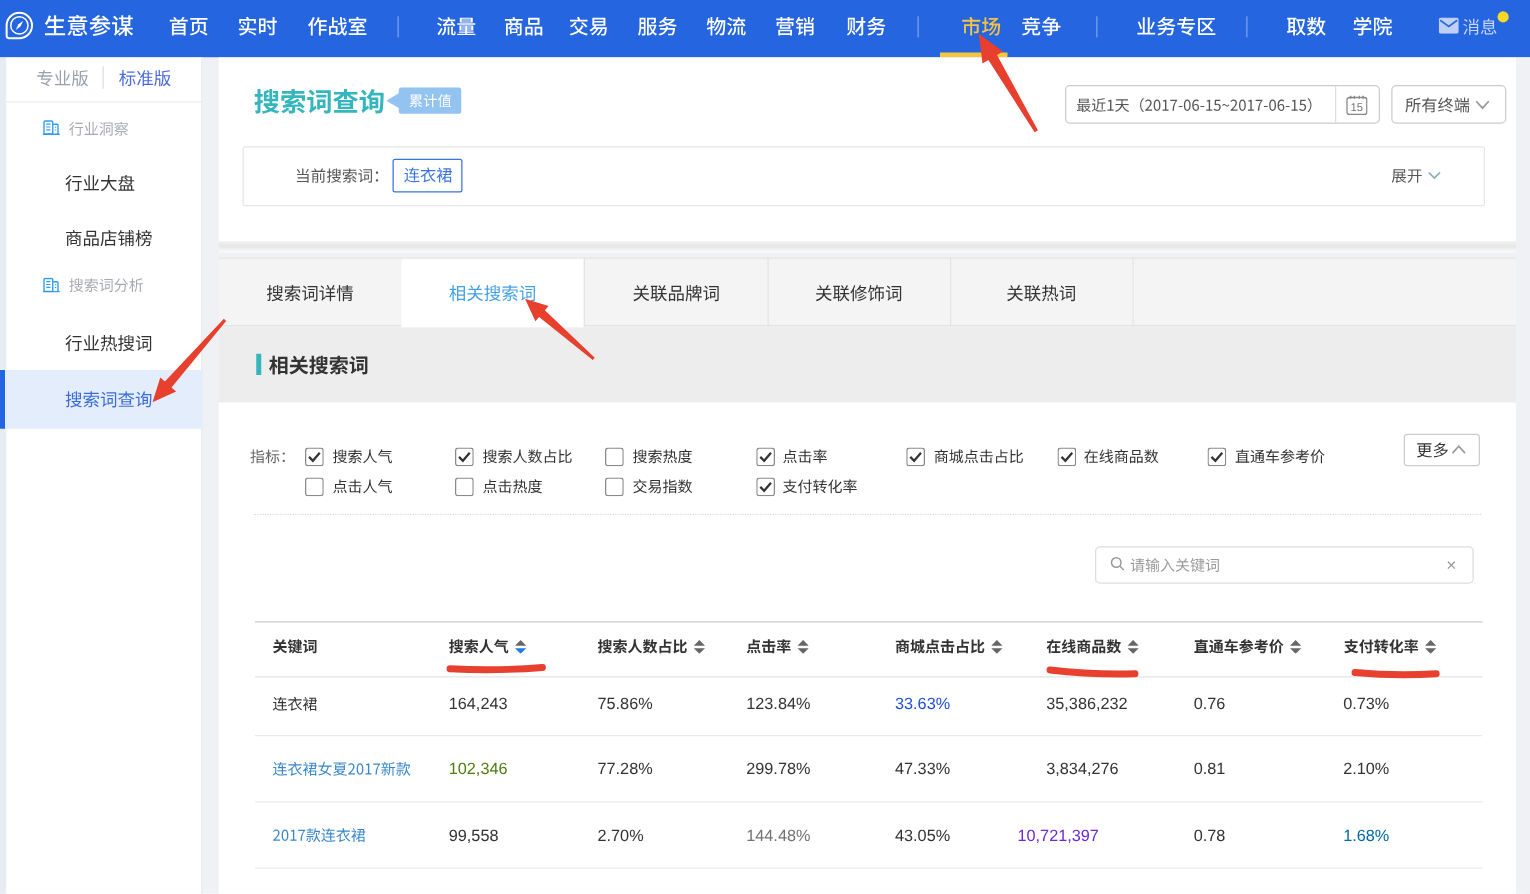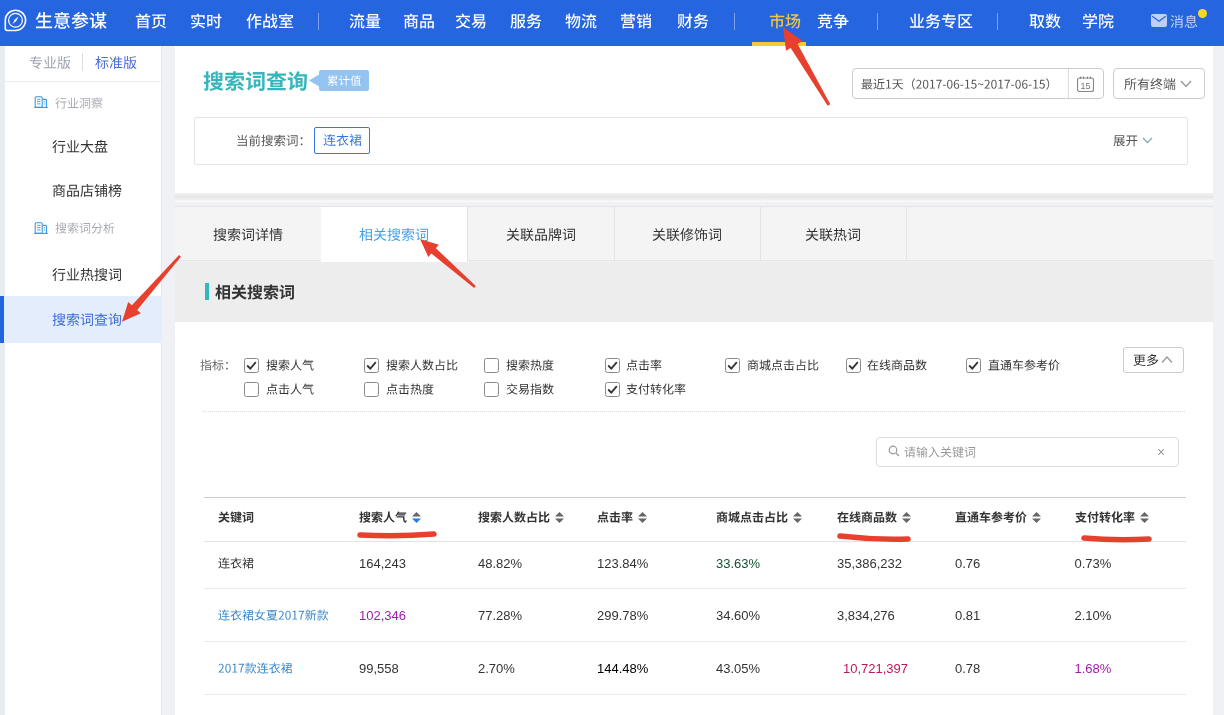--- a/index.html
+++ b/index.html
@@ -663,69 +663,69 @@
   </svg>
 <div style="position:absolute;left:204px;top:541px;width:982px;height:1px;background:#e3e3e3"></div>
 <div style="position:absolute;left:217.5px;top:554.0px;width:36.0px;height:18px"><svg width="36" height="18" viewBox="0 0 36 18">
       <g transform="translate(0 13.6) scale(0.024)" fill="#333">
         <use href="#g87"></use>
         <use href="#g88" x="500"></use>
         <use href="#g89" x="1000"></use>
       </g>
     </svg></div>
 <div style="position:absolute;left:359px;top:563px;transform:translate(0,-50%);font:400 13px 'Liberation Sans', sans-serif;color:#333;white-space:nowrap;line-height:1">164,243</div>
-<div style="position:absolute;left:478px;top:563px;transform:translate(0,-50%);font:400 13px 'Liberation Sans', sans-serif;color:#333;white-space:nowrap;line-height:1">48.82%</div>
+<div style="position:absolute;left:478px;top:563px;transform:translate(0,-50%);font:400 13px 'Liberation Sans', sans-serif;color:#333;white-space:nowrap;line-height:1">75.86%</div>
 <div style="position:absolute;left:597px;top:563px;transform:translate(0,-50%);font:400 13px 'Liberation Sans', sans-serif;color:#333;white-space:nowrap;line-height:1">123.84%</div>
-<div style="position:absolute;left:716px;top:563px;transform:translate(0,-50%);font:400 13px 'Liberation Sans', sans-serif;color:#14532d;white-space:nowrap;line-height:1">33.63%</div>
+<div style="position:absolute;left:716px;top:563px;transform:translate(0,-50%);font:400 13px 'Liberation Sans', sans-serif;color:#1d4ed8;white-space:nowrap;line-height:1">33.63%</div>
 <div style="position:absolute;left:837px;top:563px;transform:translate(0,-50%);font:400 13px 'Liberation Sans', sans-serif;color:#333;white-space:nowrap;line-height:1">35,386,232</div>
 <div style="position:absolute;left:955px;top:563px;transform:translate(0,-50%);font:400 13px 'Liberation Sans', sans-serif;color:#333;white-space:nowrap;line-height:1">0.76</div>
 <div style="position:absolute;left:1074.5px;top:563px;transform:translate(0,-50%);font:400 13px 'Liberation Sans', sans-serif;color:#333;white-space:nowrap;line-height:1">0.73%</div>
 <div style="position:absolute;left:204px;top:588px;width:982px;height:1px;background:#ebebeb"></div>
 <div style="position:absolute;left:217.5px;top:606.0px;width:110.6px;height:18px"><svg width="111" height="18" viewBox="0 0 111 18">
       <g transform="translate(0 13.6) scale(0.024)" fill="#3987c9">
         <use href="#g87"></use>
         <use href="#g88" x="500"></use>
         <use href="#g89" x="1000"></use>
         <use href="#g157" x="1500"></use>
         <use href="#g158" x="2000"></use>
         <use href="#g72" x="2500"></use>
         <use href="#g73" x="2778"></use>
         <use href="#g69" x="3055"></use>
         <use href="#g74" x="3332"></use>
         <use href="#g159" x="3610"></use>
         <use href="#g160" x="4110"></use>
       </g>
     </svg></div>
-<div style="position:absolute;left:359px;top:615px;transform:translate(0,-50%);font:400 13px 'Liberation Sans', sans-serif;color:#a21caf;white-space:nowrap;line-height:1">102,346</div>
+<div style="position:absolute;left:359px;top:615px;transform:translate(0,-50%);font:400 13px 'Liberation Sans', sans-serif;color:#4d7c0f;white-space:nowrap;line-height:1">102,346</div>
 <div style="position:absolute;left:478px;top:615px;transform:translate(0,-50%);font:400 13px 'Liberation Sans', sans-serif;color:#333;white-space:nowrap;line-height:1">77.28%</div>
 <div style="position:absolute;left:597px;top:615px;transform:translate(0,-50%);font:400 13px 'Liberation Sans', sans-serif;color:#333;white-space:nowrap;line-height:1">299.78%</div>
-<div style="position:absolute;left:716px;top:615px;transform:translate(0,-50%);font:400 13px 'Liberation Sans', sans-serif;color:#333;white-space:nowrap;line-height:1">34.60%</div>
+<div style="position:absolute;left:716px;top:615px;transform:translate(0,-50%);font:400 13px 'Liberation Sans', sans-serif;color:#333;white-space:nowrap;line-height:1">47.33%</div>
 <div style="position:absolute;left:837px;top:615px;transform:translate(0,-50%);font:400 13px 'Liberation Sans', sans-serif;color:#333;white-space:nowrap;line-height:1">3,834,276</div>
 <div style="position:absolute;left:955px;top:615px;transform:translate(0,-50%);font:400 13px 'Liberation Sans', sans-serif;color:#333;white-space:nowrap;line-height:1">0.81</div>
 <div style="position:absolute;left:1074.5px;top:615px;transform:translate(0,-50%);font:400 13px 'Liberation Sans', sans-serif;color:#333;white-space:nowrap;line-height:1">2.10%</div>
 <div style="position:absolute;left:204px;top:641px;width:982px;height:1px;background:#ebebeb"></div>
 <div style="position:absolute;left:217.5px;top:659.0px;width:74.6px;height:18px"><svg width="75" height="18" viewBox="0 0 75 18">
       <g transform="translate(0 13.6) scale(0.024)" fill="#3987c9">
         <use href="#g72"></use>
         <use href="#g73" x="278"></use>
         <use href="#g69" x="555"></use>
         <use href="#g74" x="832"></use>
         <use href="#g160" x="1110"></use>
         <use href="#g87" x="1610"></use>
         <use href="#g88" x="2110"></use>
         <use href="#g89" x="2610"></use>
       </g>
     </svg></div>
 <div style="position:absolute;left:359px;top:668px;transform:translate(0,-50%);font:400 13px 'Liberation Sans', sans-serif;color:#333;white-space:nowrap;line-height:1">99,558</div>
 <div style="position:absolute;left:478px;top:668px;transform:translate(0,-50%);font:400 13px 'Liberation Sans', sans-serif;color:#333;white-space:nowrap;line-height:1">2.70%</div>
-<div style="position:absolute;left:597px;top:668px;transform:translate(0,-50%);font:400 13px 'Liberation Sans', sans-serif;color:#000000;white-space:nowrap;line-height:1">144.48%</div>
+<div style="position:absolute;left:597px;top:668px;transform:translate(0,-50%);font:400 13px 'Liberation Sans', sans-serif;color:#737373;white-space:nowrap;line-height:1">144.48%</div>
 <div style="position:absolute;left:716px;top:668px;transform:translate(0,-50%);font:400 13px 'Liberation Sans', sans-serif;color:#333;white-space:nowrap;line-height:1">43.05%</div>
-<div style="position:absolute;left:843px;top:668px;transform:translate(0,-50%);font:400 13px 'Liberation Sans', sans-serif;color:#be185d;white-space:nowrap;line-height:1">10,721,397</div>
+<div style="position:absolute;left:814px;top:668px;transform:translate(0,-50%);font:400 13px 'Liberation Sans', sans-serif;color:#6d28d9;white-space:nowrap;line-height:1">10,721,397</div>
 <div style="position:absolute;left:955px;top:668px;transform:translate(0,-50%);font:400 13px 'Liberation Sans', sans-serif;color:#333;white-space:nowrap;line-height:1">0.78</div>
-<div style="position:absolute;left:1074.5px;top:668px;transform:translate(0,-50%);font:400 13px 'Liberation Sans', sans-serif;color:#a21caf;white-space:nowrap;line-height:1">1.68%</div>
+<div style="position:absolute;left:1074.5px;top:668px;transform:translate(0,-50%);font:400 13px 'Liberation Sans', sans-serif;color:#0369a1;white-space:nowrap;line-height:1">1.68%</div>
 <div style="position:absolute;left:204px;top:694px;width:982px;height:1px;background:#ebebeb"></div>
 <svg style="position:absolute;left:356px;top:528px" width="82" height="13">
     <path d="M4 7 Q41 9 78 6" fill="none" stroke="#e8402e" stroke-width="5.5" stroke-linecap="round"></path>
   </svg>
 <svg style="position:absolute;left:836px;top:530px" width="76" height="15">
     <path d="M4 6 Q38 10 72 9" fill="none" stroke="#e8402e" stroke-width="5.5" stroke-linecap="round"></path>
   </svg>
 <svg style="position:absolute;left:1080px;top:532px" width="73" height="13">
     <path d="M4 6 Q36 9 69 7" fill="none" stroke="#e8402e" stroke-width="5.5" stroke-linecap="round"></path>
   </svg>

